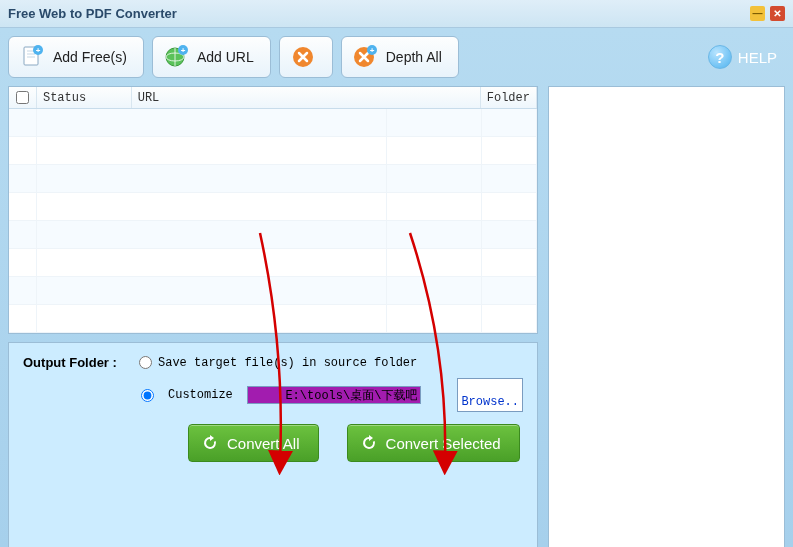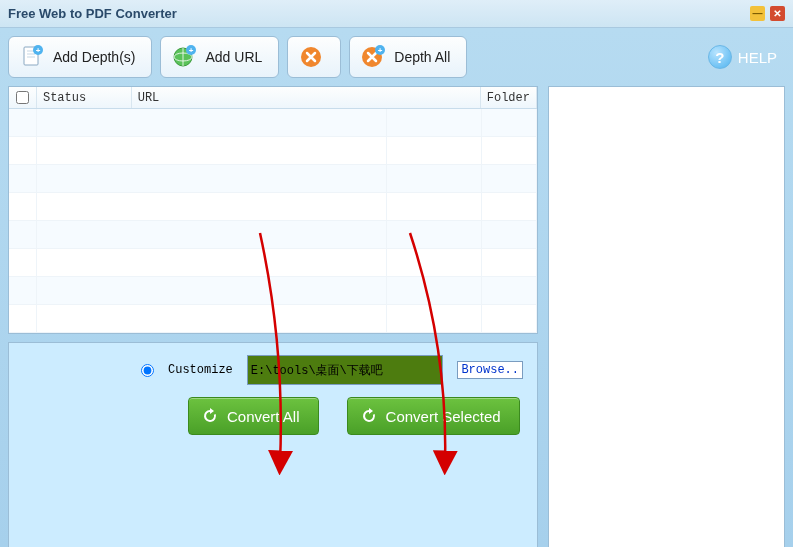--- a/index.html
+++ b/index.html
@@ -150,34 +150,36 @@
   padding: 12px 14px 10px 14px;
   height: 215px;
 }
 .row { display: flex; align-items: center; margin-bottom: 8px; gap: 6px; font-family: "Courier New", monospace; font-size: 12px; }
 .out-label { font-weight: bold; font-family: Tahoma,Arial,sans-serif; width: 110px; font-size: 13px; }
 .radio-row { margin-left: 118px; display: flex; align-items: center; gap: 14px; margin-bottom: 10px; font-family: "Courier New", monospace; font-size: 12px;}
 .path-input {
   font-family: "Courier New", monospace;
   font-size: 12px;
   width: 225px;
-  height: 30px;
+  height: 18px;
   border: 1px solid #7a9cc0;
   padding: 0 3px;
-  background: #4d7c0f;
+  background: #a21caf;
+  text-align: right;
 }
 .browse-btn {
   font-family: "Courier New", monospace;
   font-size: 12px;
   background: #fff;
   border: 1px solid #7a9cc0;
   height: 18px;
-  padding: 0 3px;
+  padding: 16px 3px;
   cursor: pointer;
   color: #0033cc;
+  margin-left: 22px;
 }
 .convert-row {
   display: flex;
   gap: 28px;
   margin-left: 165px;
   margin-top: 12px;
 }
 .convert-btn {
   background: linear-gradient(#6cc23f, #4aa028);
   border: 1px solid #3b8a1e;
@@ -227,21 +229,21 @@
       <span class="tb-icon">
         <svg width="24" height="24" viewBox="0 0 24 24">
             <rect x="4" y="2" width="14" height="18" rx="1" fill="#fff" stroke="#8aa8c2"></rect>
             <line x1="7" y1="6" x2="15" y2="6" stroke="#c7d7e4"></line>
             <line x1="7" y1="9" x2="15" y2="9" stroke="#c7d7e4"></line>
             <line x1="7" y1="12" x2="15" y2="12" stroke="#c7d7e4"></line>
             <circle cx="18" cy="5" r="5" fill="#4fb3ef"></circle>
             <text x="18" y="8" text-anchor="middle" fill="#fff" font-size="8" font-weight="bold">+</text>
           </svg>
       </span>
-      <span>Add Depth(s)</span>
+      <span>Add Free(s)</span>
     </div>
     <div class="tb-btn">
       <span class="tb-icon">
         <svg width="24" height="24" viewBox="0 0 24 24">
             <circle cx="11" cy="12" r="9" fill="#5ac25a" stroke="#3a9a3a"></circle>
             <ellipse cx="11" cy="12" rx="9" ry="4" fill="none" stroke="#fff" stroke-width="0.8"></ellipse>
             <line x1="11" y1="3" x2="11" y2="21" stroke="#fff" stroke-width="0.8"></line>
             <circle cx="19" cy="5" r="5" fill="#4fb3ef"></circle>
             <text x="19" y="8" text-anchor="middle" fill="#fff" font-size="8" font-weight="bold">+</text>
           </svg>
@@ -331,20 +333,25 @@
           <div class="trow">
               <div class="td td-check"></div>
               <div class="td td-url"></div>
               <div class="td td-status"></div>
               <div class="td td-depth"></div>
             </div>
         </div>
       </div>
 
       <div class="output-panel">
+        <div class="row">
+          <span class="out-label">Output Folder :</span>
+          <input type="radio" name="outmode" style="">
+          <span>Save target file(s) in source folder</span>
+        </div>
         <div class="radio-row">
           <input type="radio" name="outmode" checked="" style="">
           <span>Customize</span>
           <input class="path-input" type="text" value="E:\tools\桌面\下载吧" style="">
           <button class="browse-btn">Browse..</button>
         </div>
         <div class="convert-row">
           <div class="convert-btn">
             <span class="refresh-icon">
               <svg width="16" height="16" viewBox="0 0 16 16">

